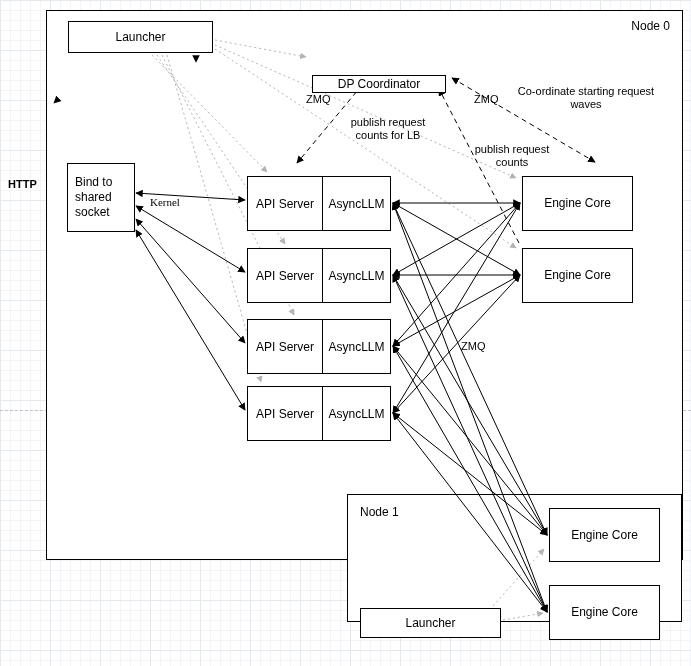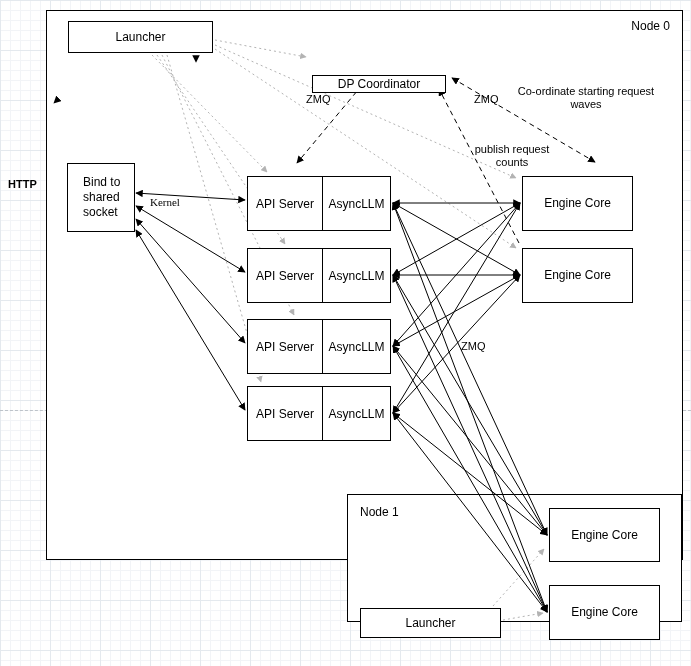--- a/index.html
+++ b/index.html
@@ -30,21 +30,21 @@
   #connectors { position:absolute; left:0; top:0; z-index:2; pointer-events:none; }
   .solid  { stroke:#000;    stroke-width:1; }
   .dashed { stroke:#000;    stroke-width:1; stroke-dasharray:5 4; }
   .dotted { stroke:#b3b3b3; stroke-width:1; stroke-dasharray:2 3; }
 
   .shape {
     position:absolute; background:#fff; border:1px solid #000; z-index:3;
     display:flex; align-items:center; justify-content:center;
     font-size:12px; text-align:right; line-height:1.25;
   }
-  .shape.left-text { justify-content:flex-start; text-align:left; padding-left:15px; }
+  .shape.left-text { justify-content:flex-start; text-align:left; padding-left:7px; }
 
   .split-shape { position:absolute; display:flex; z-index:3; }
   .split-cell {
     background:#fff; border:1px solid #000;
     display:flex; align-items:center; justify-content:center;
     font-size:12px;
   }
   .split-cell.first { border-right:none; }
 
   .float-label { position:absolute; z-index:4; font-size:11px; line-height:1.2; background:transparent; }
@@ -174,18 +174,19 @@
   <div class="shape" style="left:549px; top:508px; width:111px; height:54px;">
     <span>Engine Core</span>
   </div>
   <div class="shape" style="left:549px; top:585px; width:111px; height:55px;">
     <span>Engine Core</span>
   </div>
 
   <span class="float-label" style="left:8px; top:178px;font-weight:bold;">HTTP</span>
   <span class="float-label" style="left:150px; top:196px;font-family:Liberation Serif, serif;">Kernel</span>
   <span class="float-label" style="left:306px; top:93px;">ZMQ</span>
+  <span class="float-label center" style="left:336px; top:116px; width:104px;">publish request counts for LB</span>
   <span class="float-label" style="left:474px; top:93px;">ZMQ</span>
   <span class="float-label center" style="left:466px; top:143px; width:92px;">publish request counts</span>
   <span class="float-label center" style="left:516px; top:85px; width:140px;">Co-ordinate starting request waves</span>
   <span class="float-label" style="left:461px; top:340px;">ZMQ</span>
 
 </div>
 
 </body></html>

